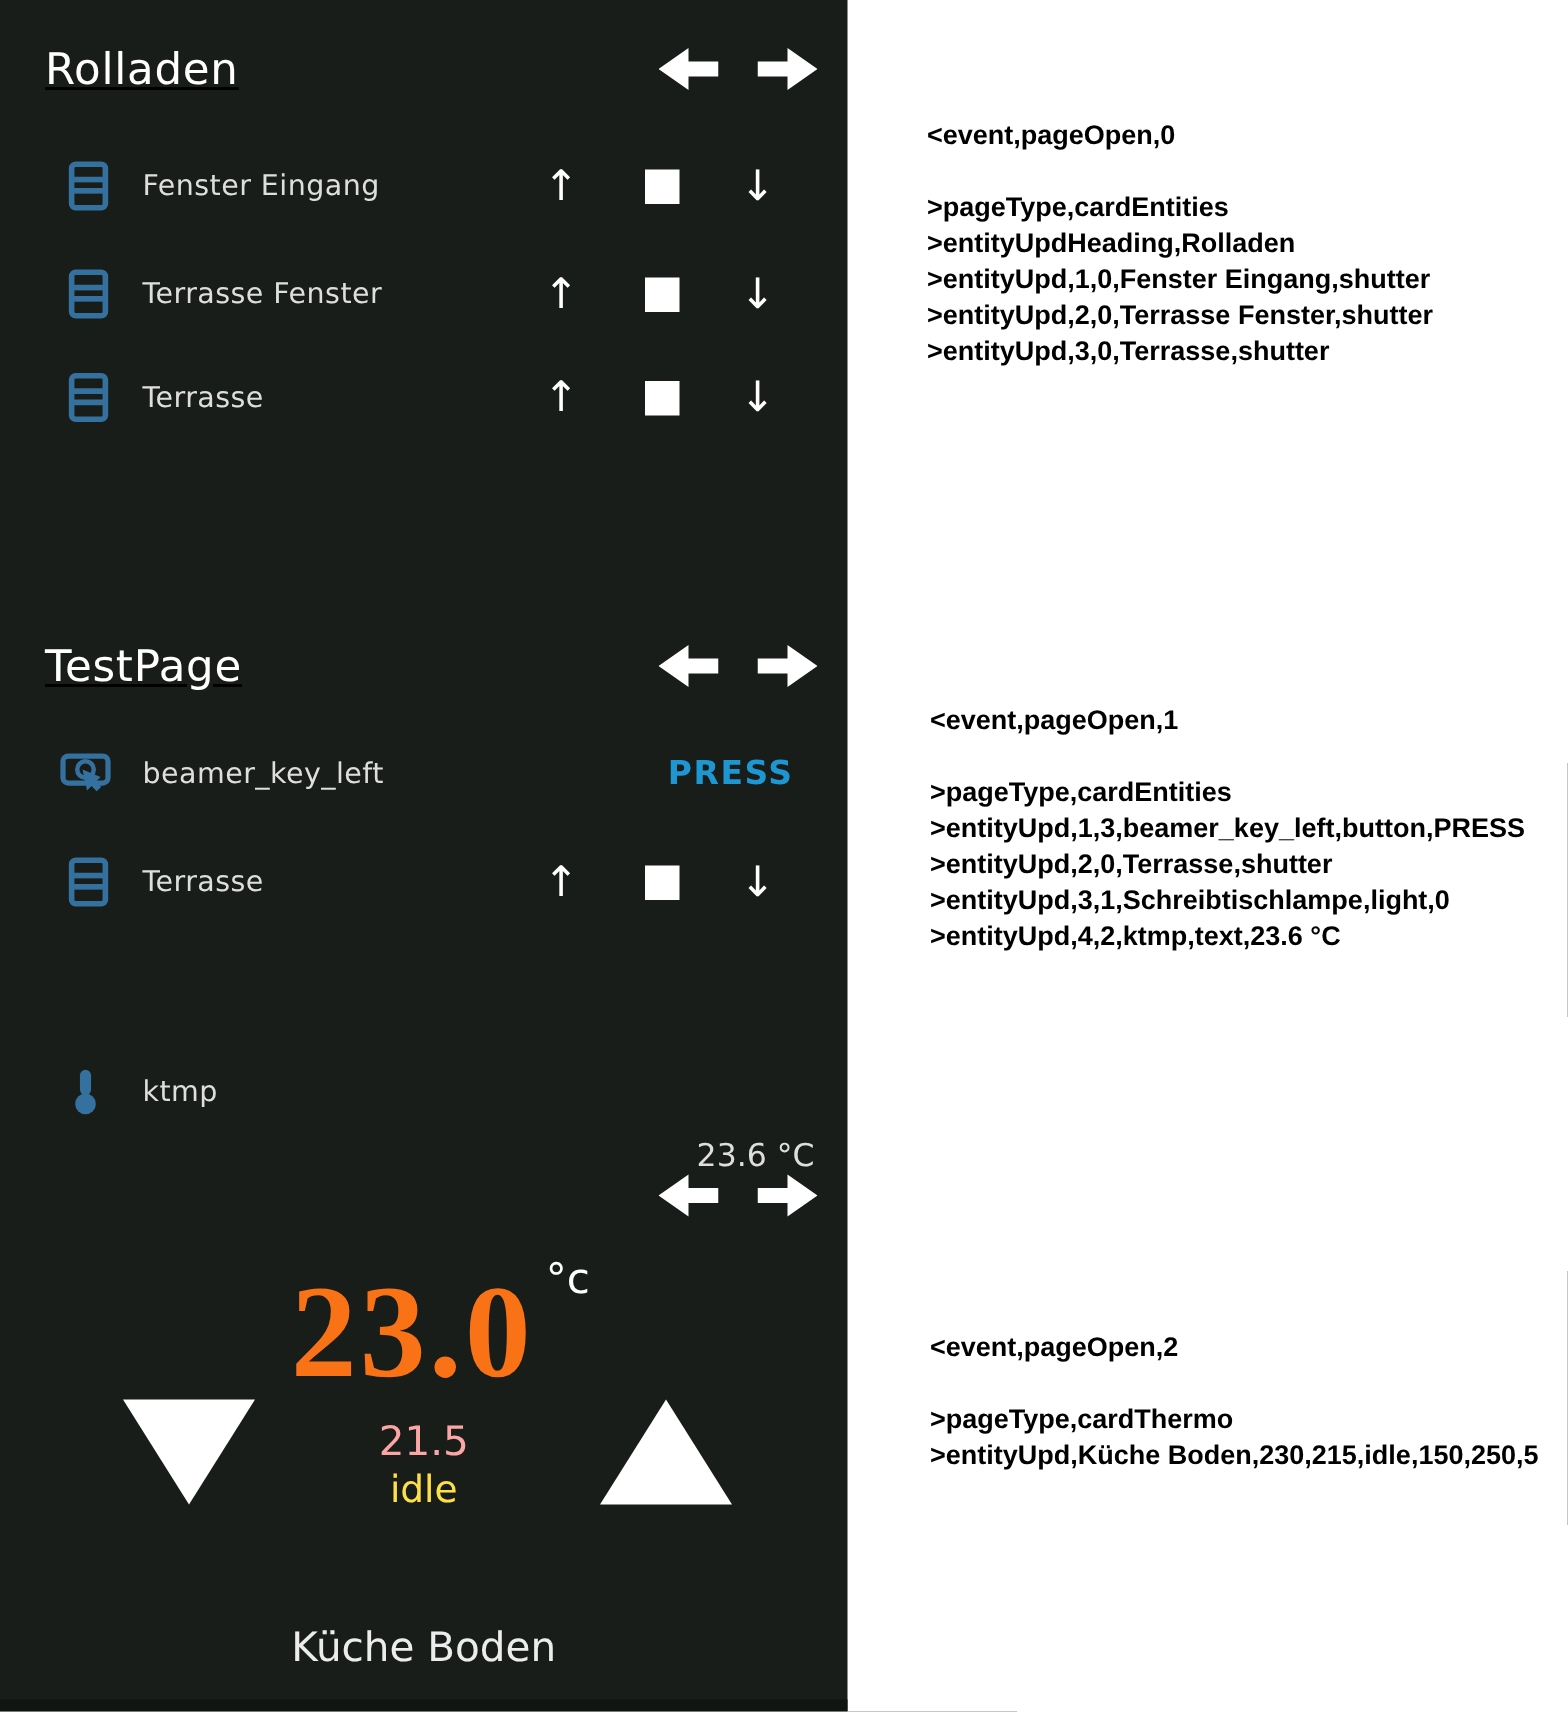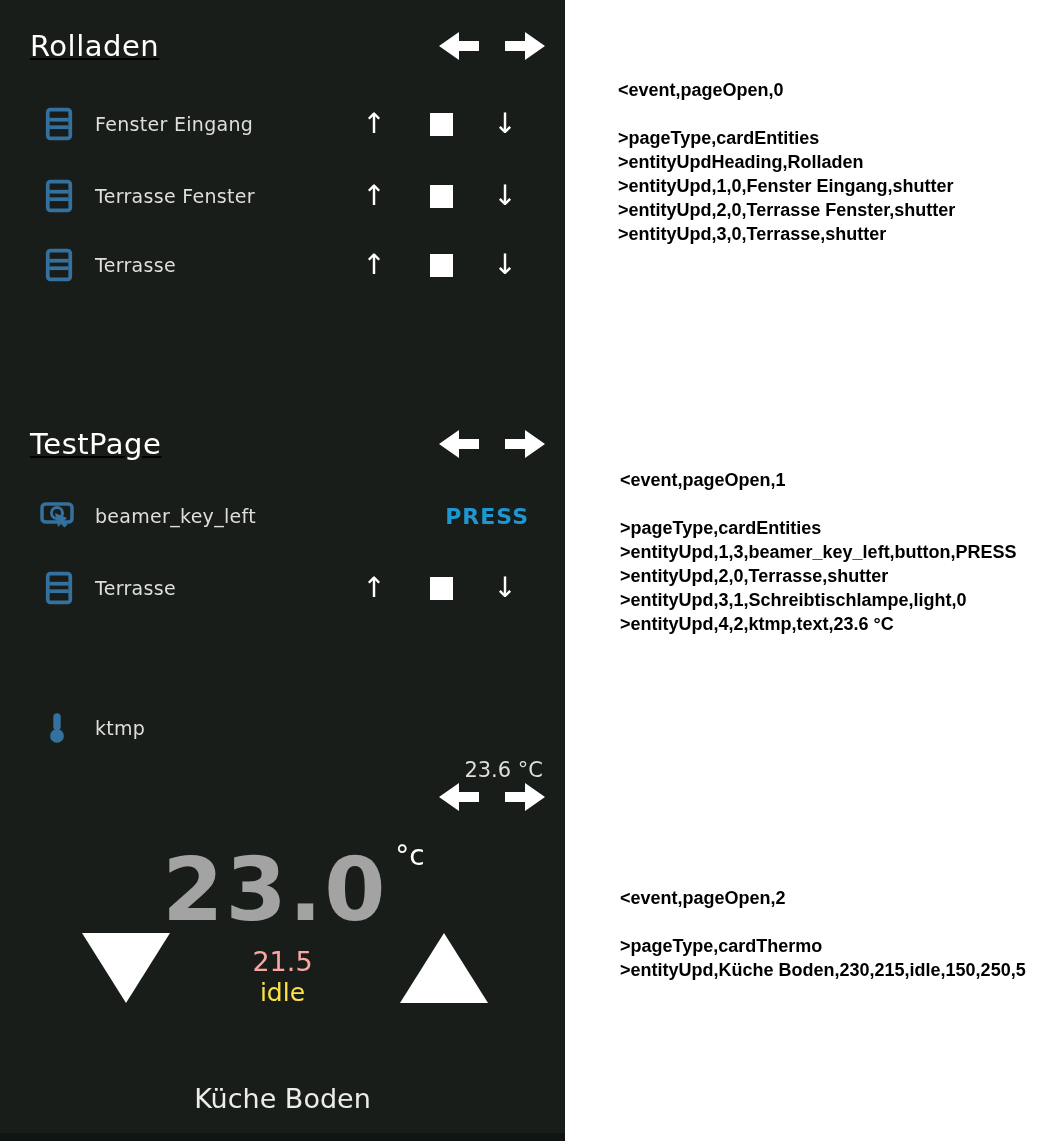--- a/index.html
+++ b/index.html
@@ -33,21 +33,21 @@
   .value-label { position:absolute; right:22px; top:50%; transform:translateY(-50%);
                  font-size:21px; color:#dedede;margin-top:42px; }
 
   .toggle { position:absolute; right:27px; top:10px; width:58px; height:28px;
             background:#4d4d4d; border-radius:14px; cursor:pointer; }
   .toggle-knob { position:absolute; left:-6px; top:-5px; width:38px; height:38px;
                  border-radius:50%; background:#9c9c9c; }
 
   
   .thermo-temp { position:absolute; left:0; top:838px; width:565px; text-align:center; padding-left:22px; }
-  .thermo-temp .big { font-size:88px; font-weight:bold; color:#a3a3a3; letter-spacing:2px; }
+  .thermo-temp .big { font-size:88px; font-weight:bold; color:#f97316; letter-spacing:2px;font-family:Liberation Serif, serif; }
   .thermo-temp .sup { font-size:28px; color:#ffffff; position:relative; top:-55px; margin-left:8px; }
   .thermo-target { position:absolute; left:0; top:946px; width:565px; text-align:center;
                    font-size:27px; color:#fca5a5; }
   .thermo-state { position:absolute; left:0; top:978px; width:565px; text-align:center;
                   font-size:25px; color:#fde047; }
   .thermo-title { position:absolute; left:0; top:1083px; width:565px; text-align:center;
                   font-size:27px; color:#ececec; }
   .tri { position:absolute; width:0; height:0; cursor:pointer; }
   .tri-down { left:82px; top:933px; border-left:44px solid transparent; border-right:44px solid transparent;
               border-top:70px solid #ffffff; }

